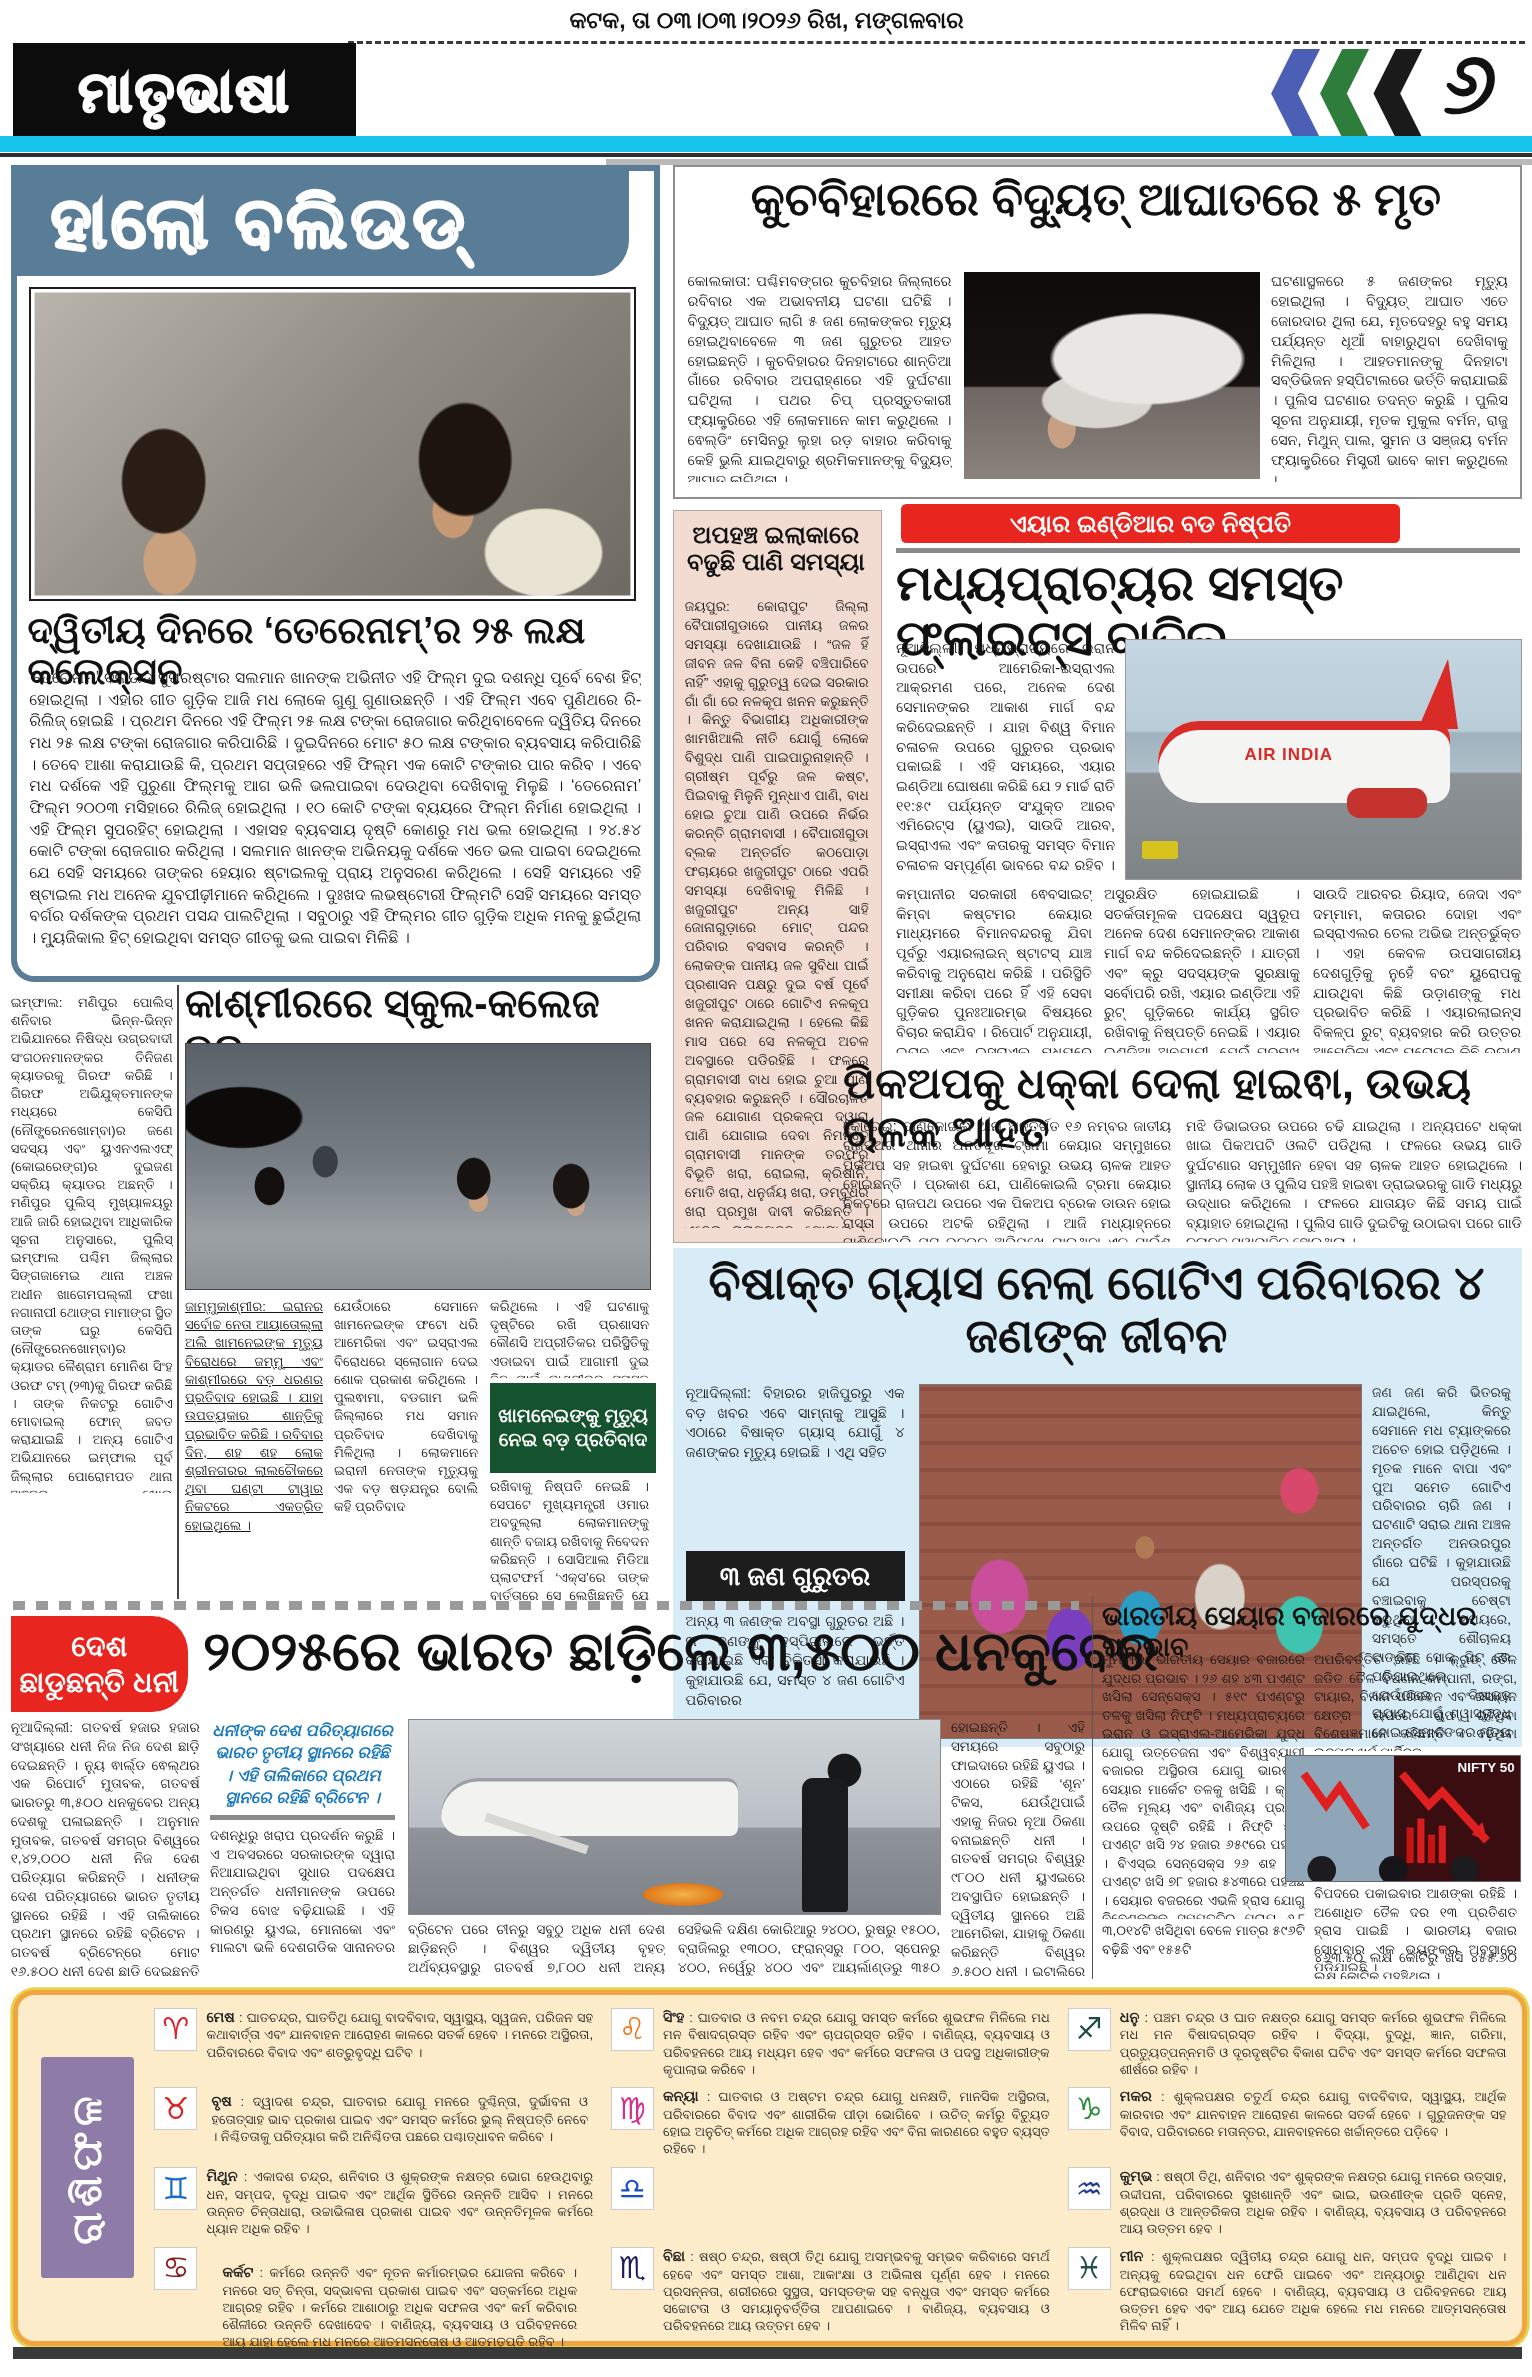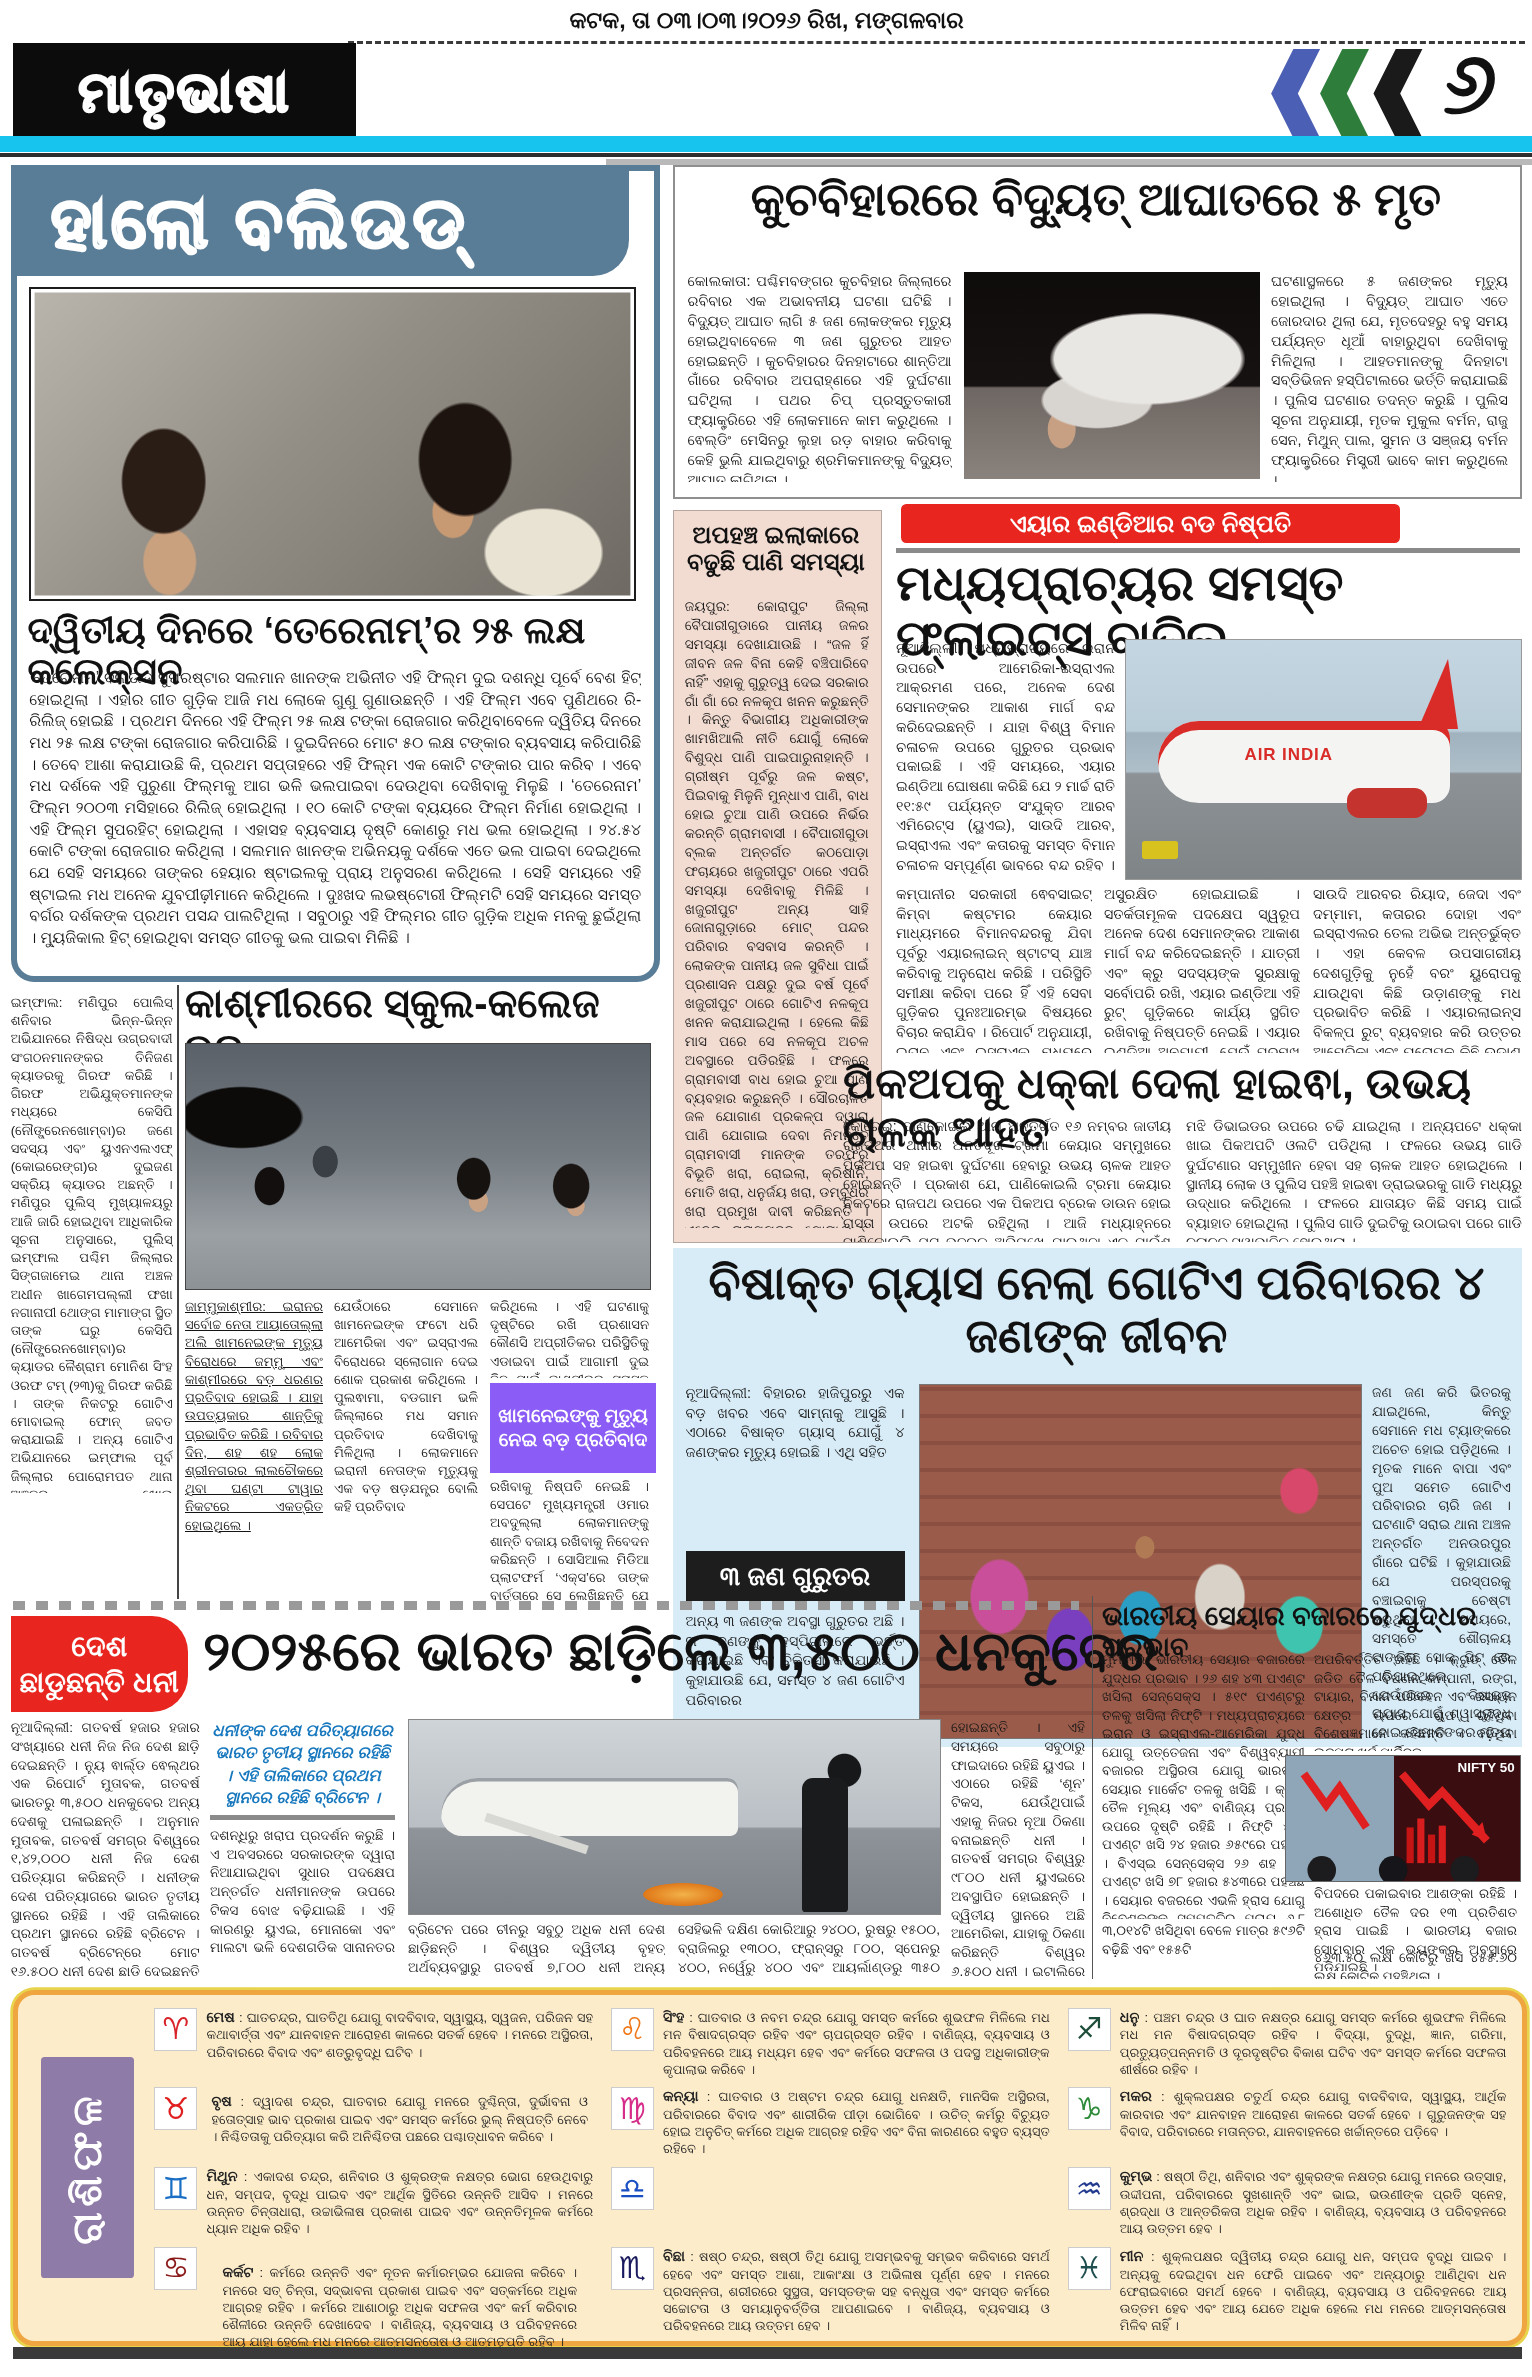--- a/index.html
+++ b/index.html
@@ -22,21 +22,21 @@
   #artA{border:6.2px solid #5a7d97;border-radius:0 0 23px 23px;background:#fff;}
   .bannerA{background:#5a7d97;border-radius:0 0 36px 0;display:flex;align-items:center;padding-left:34px;}
   .bannerA span{font-size:70px;font-weight:900;color:#5a7d97;-webkit-text-stroke:2.7px #ffffff;letter-spacing:3.6px;}
   .photoframe{border:2.7px solid #1c1c1c;box-shadow:inset 0 0 0 3.6px #fff;}
   
   .boxborder{border:2.7px solid #8f8f8f;background:#fff;}
   .redlabel{background:#e8251e;color:#fff;font-weight:bold;display:flex;align-items:center;justify-content:center;}
   .pinkbox{background:#f2dcd2;border:1.8px solid #b5a79f;}
   .bluepanel{background:#d8ecf7;}
   .blackbox{background:#1d1d1d;color:#fff;font-weight:bold;display:flex;align-items:center;justify-content:center;}
-  .purplebox{background:#8b5cf6;color:#fff;font-weight:bold;display:flex;align-items:center;justify-content:center;text-align:center;line-height:1.25;}
+  .purplebox{background:#14532d;color:#fff;font-weight:bold;display:flex;align-items:center;justify-content:center;text-align:center;line-height:1.25;}
   .grayrule{background:#8a8a8a;}
   .vrule{background:#444;width:1.8px;}
   .dotsep{background:repeating-linear-gradient(90deg,#9a9a9a 0 12.5px,transparent 12.5px 23px);height:9px;}
   .bluesub{color:#1878be;font-weight:bold;font-style:italic;text-align:center;line-height:1.35;}
   
   #rasi{background:#fcecca;border:5.4px solid #f0a640;border-radius:21.4px;box-shadow:0 0 0 2.7px #e8d44c;}
   .rasilabel{background:#8f7ba8;display:flex;align-items:center;justify-content:center;border-radius:3.6px;}
   .rasilabel span{writing-mode:vertical-rl;transform:rotate(180deg);color:#fff;font-size:41px;font-weight:900;letter-spacing:5.4px;}
   .zentry{display:flex;gap:9px;align-items:flex-start;}
   .zicon{flex:0 0 41px;width:41px;height:41px;background:#fff;border:0.9px solid #ccc;display:flex;align-items:center;justify-content:center;font-size:30px;line-height:1;}

